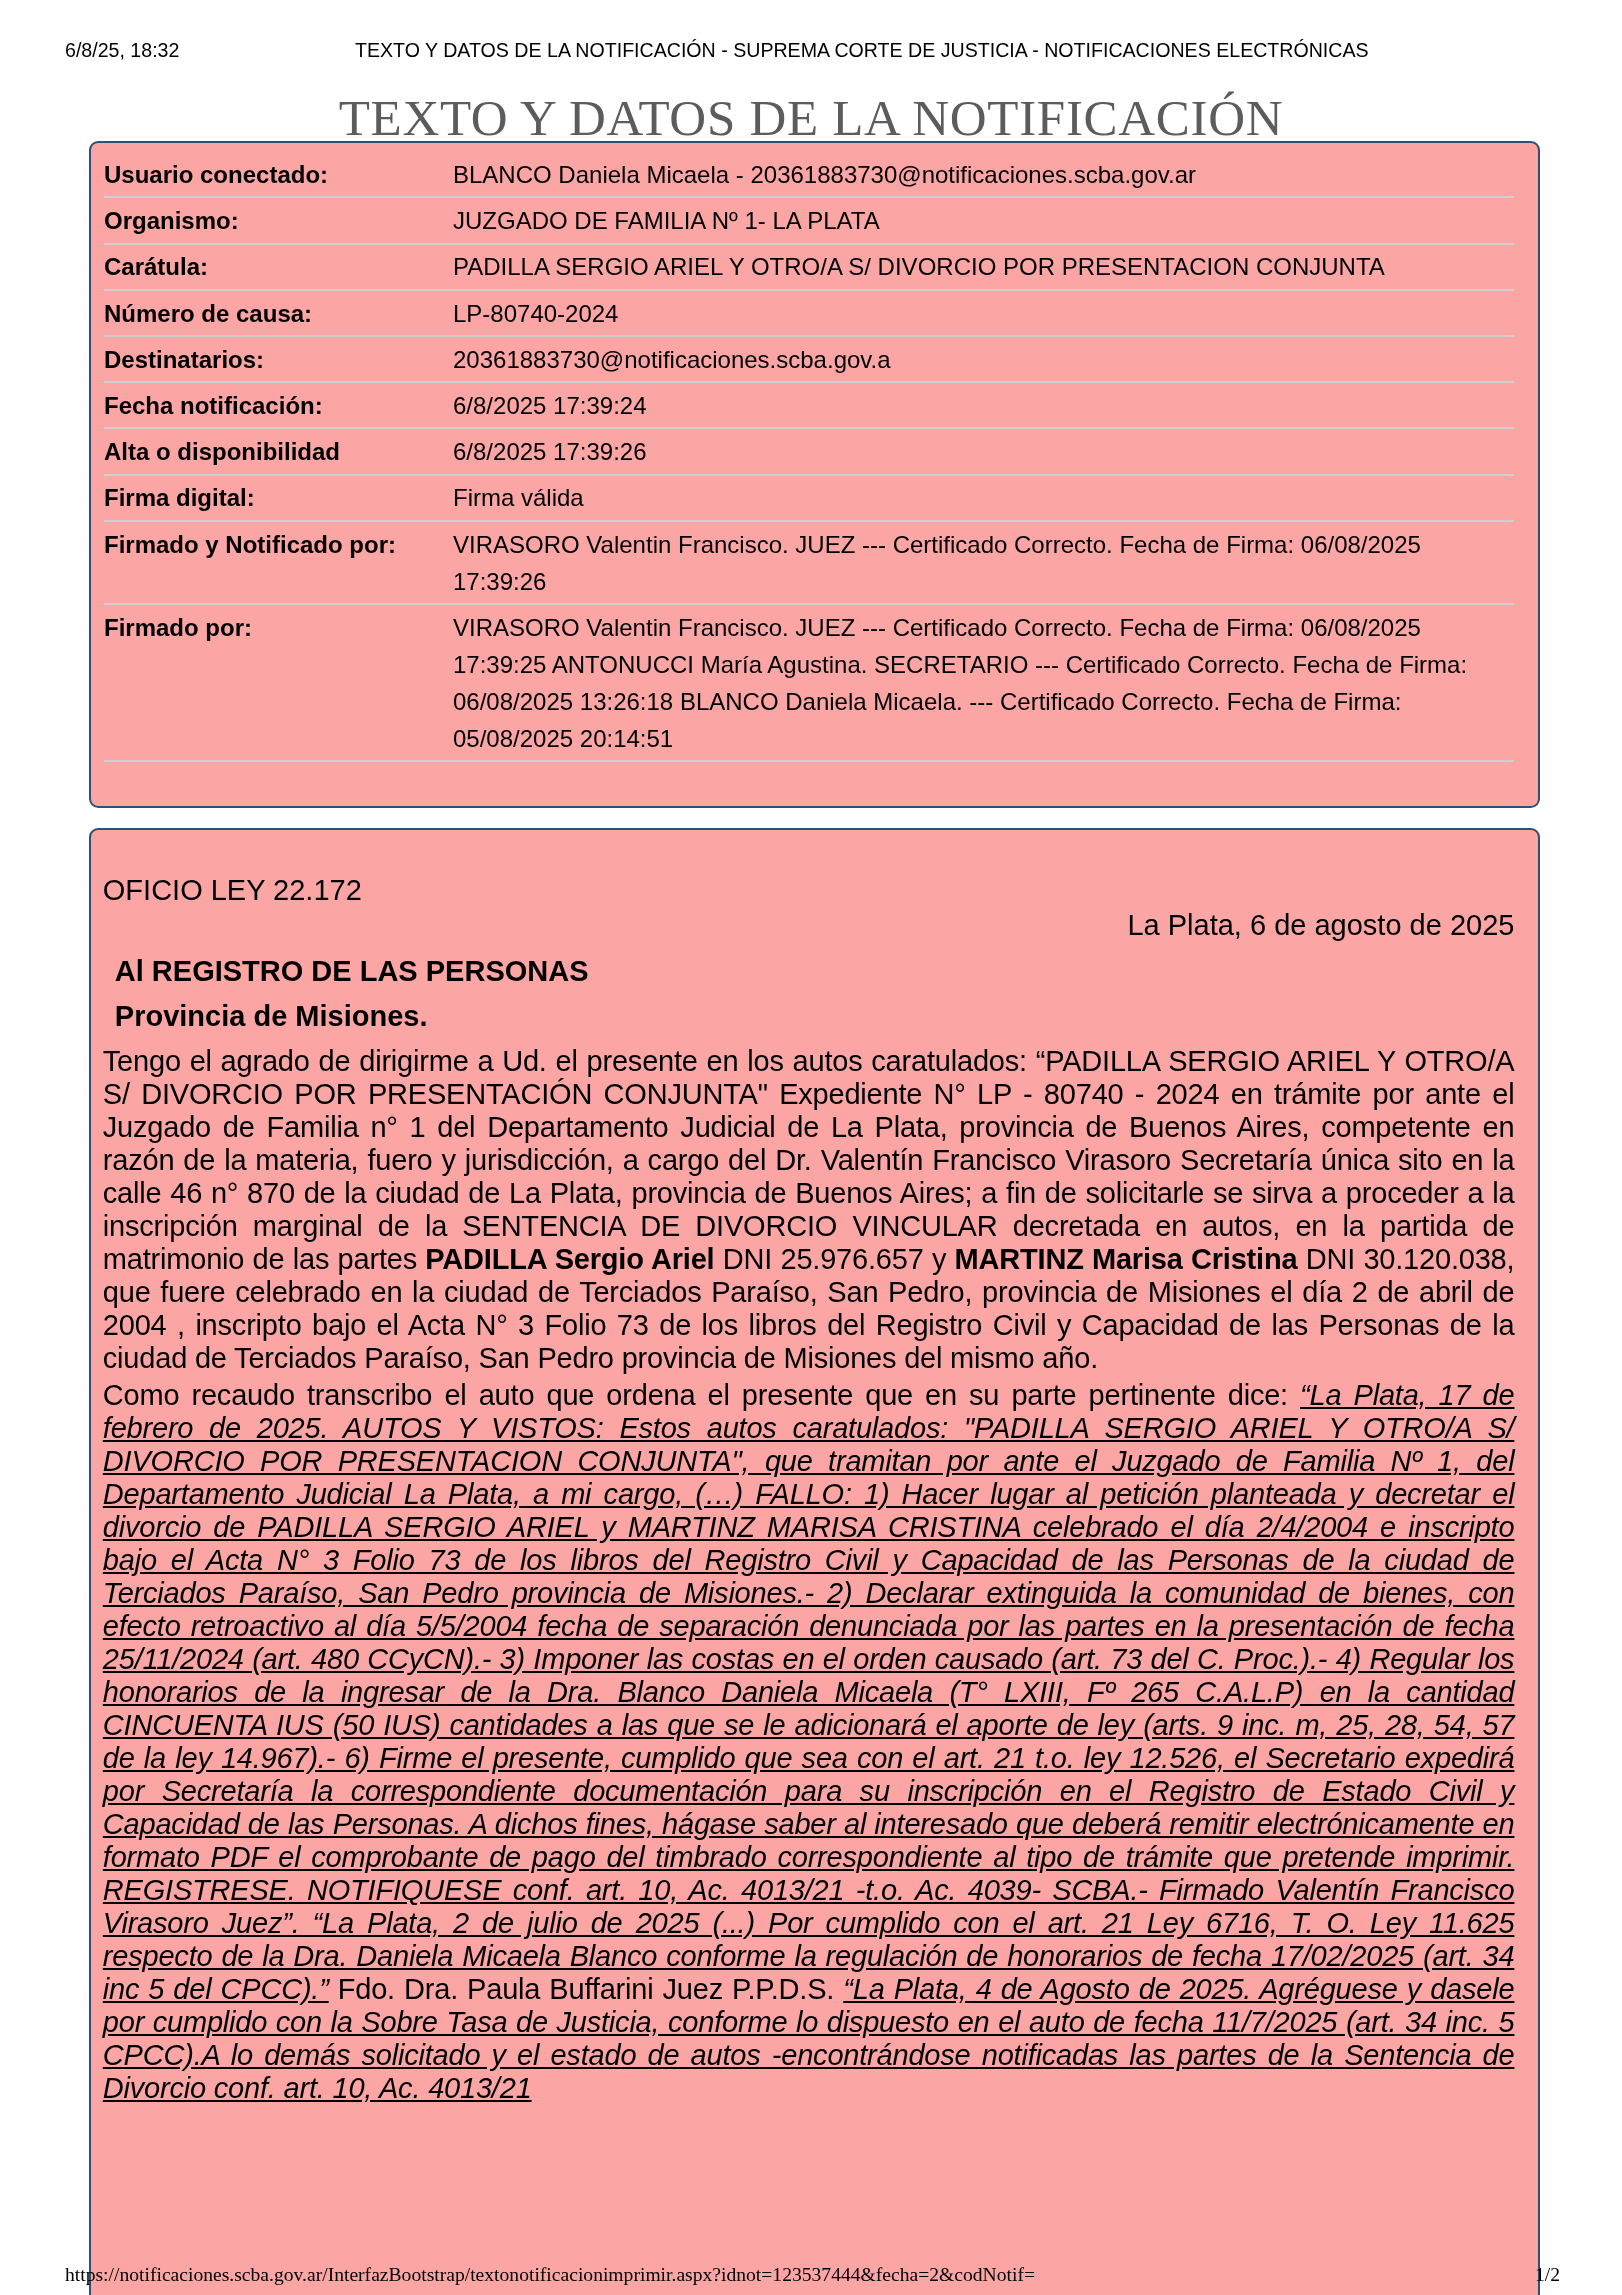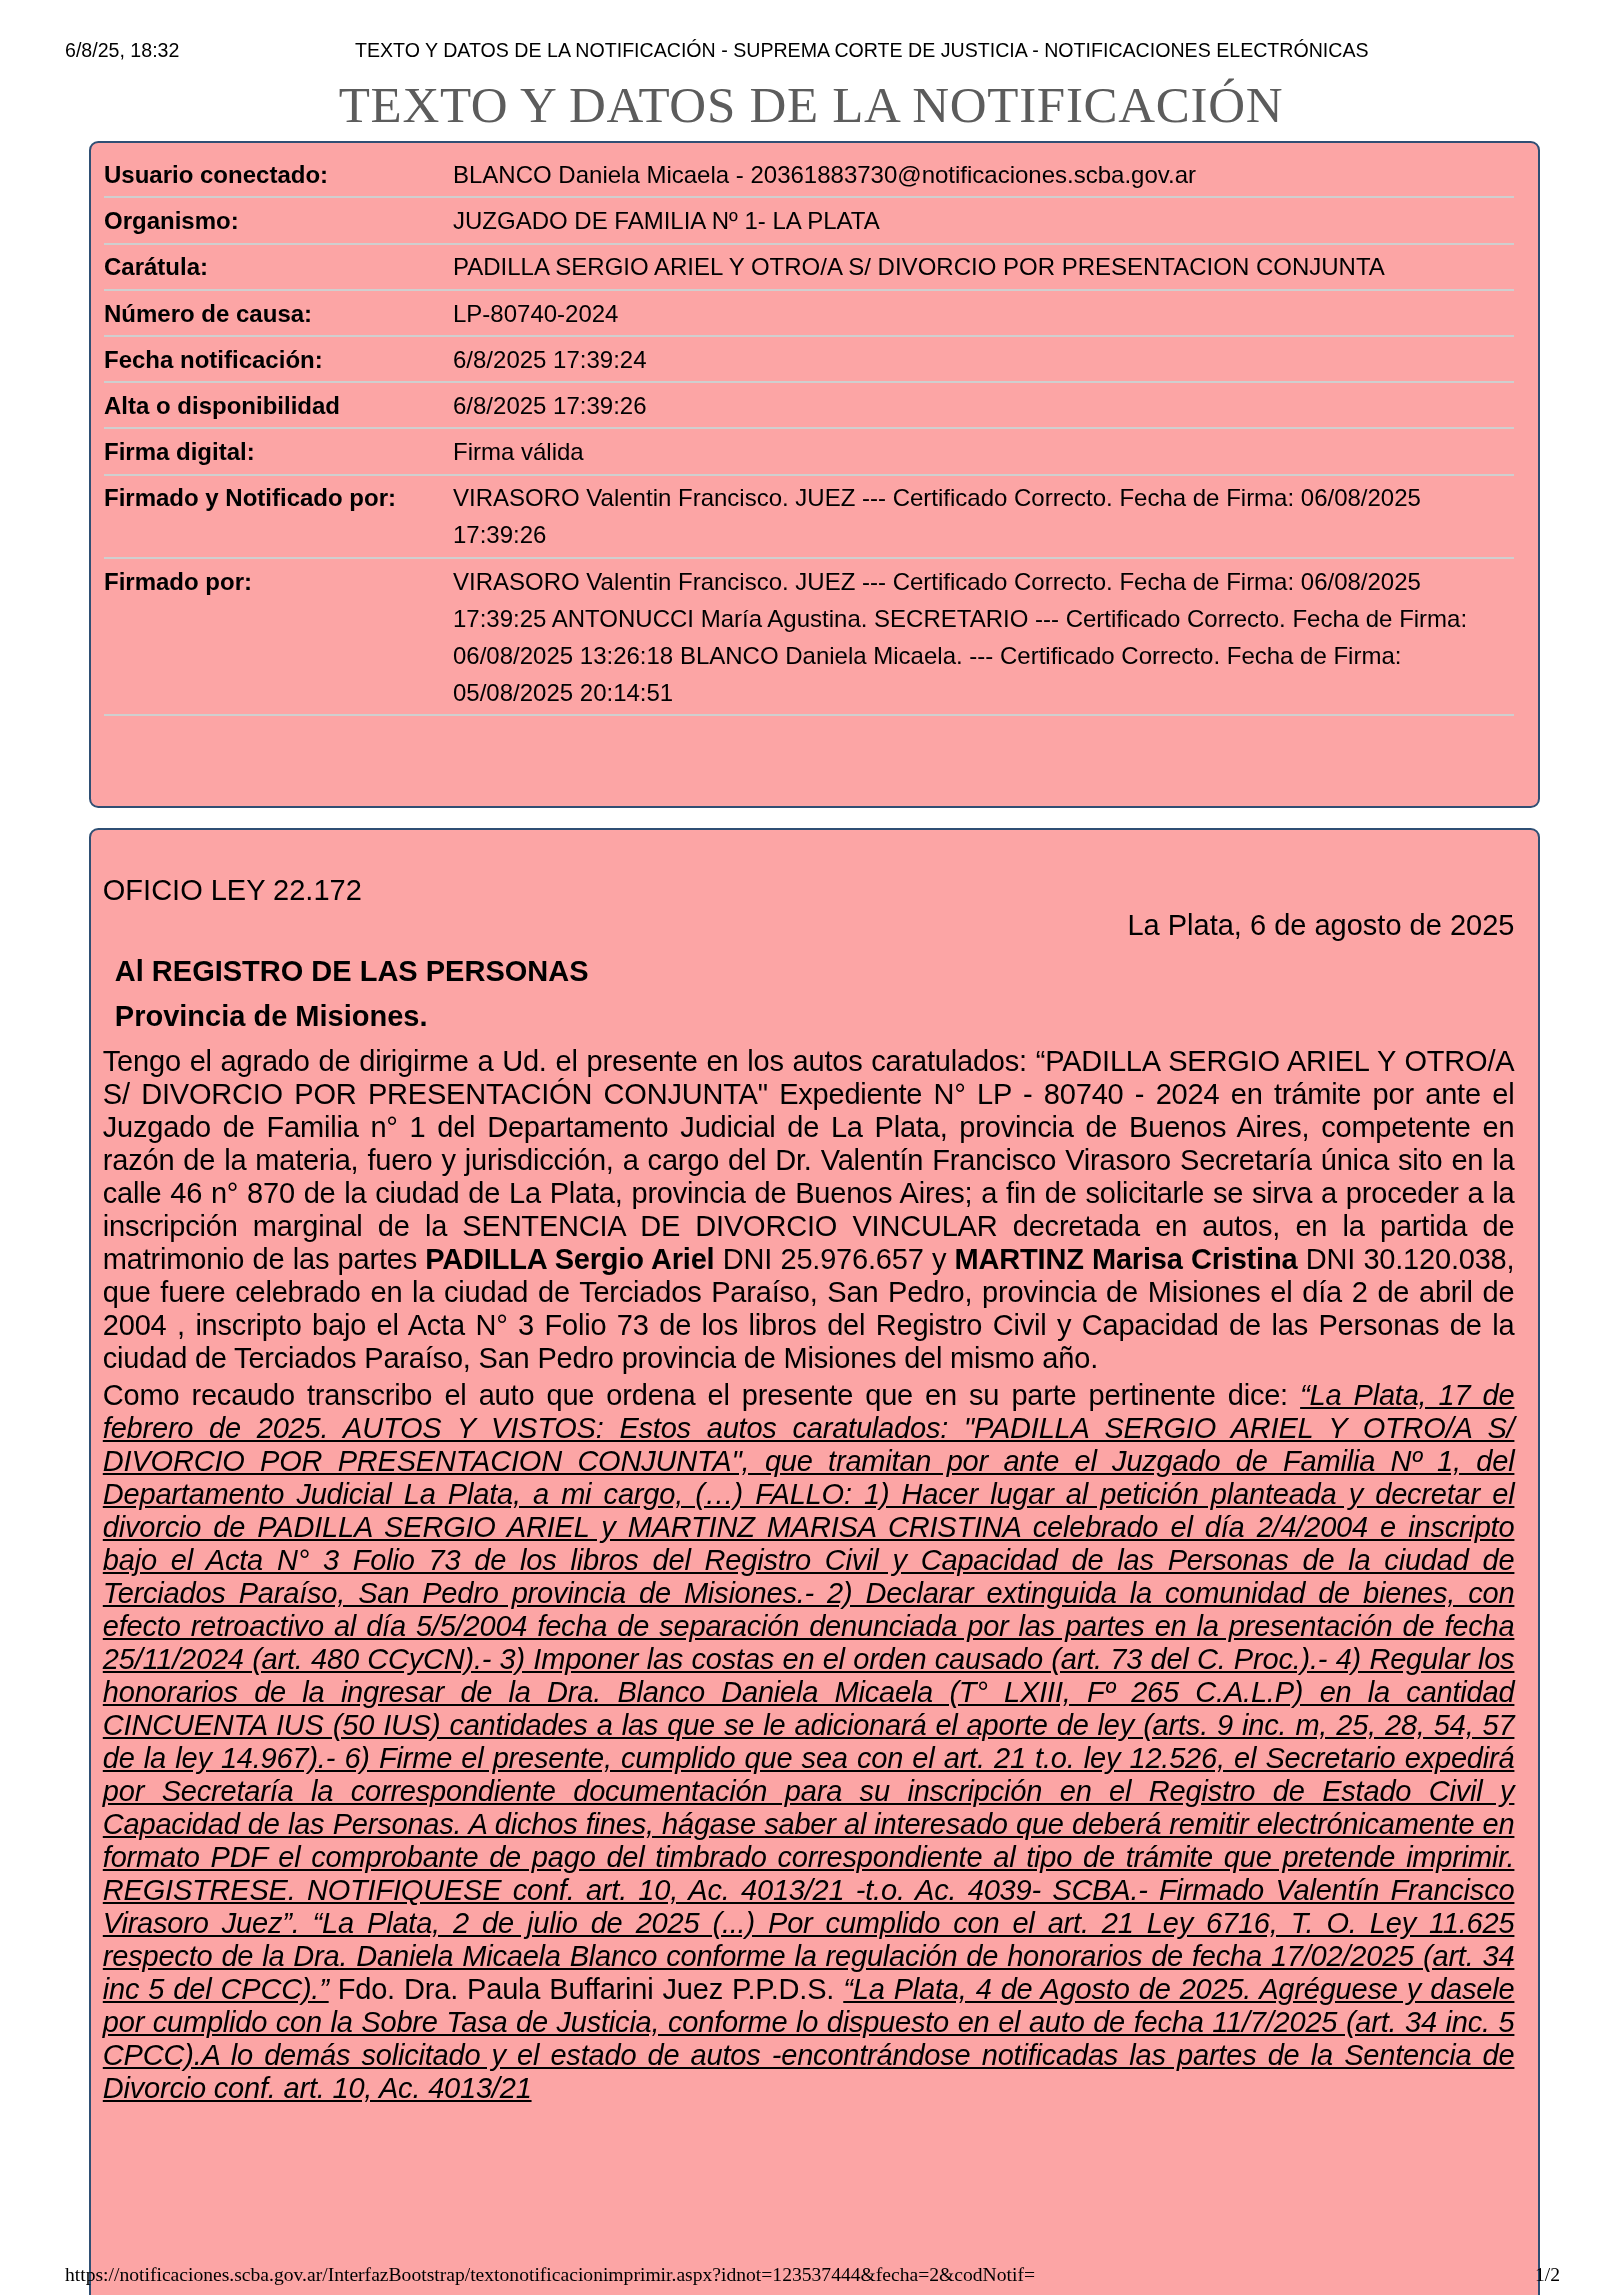--- a/index.html
+++ b/index.html
@@ -7,21 +7,21 @@
     width: 1622px; height: 2295px; position: relative; overflow: hidden;
     font-family: "Liberation Sans", sans-serif; color: #000;
   }
   .print-header {
     position: absolute; top: 39px; left: 0; width: 1622px; height: 26px;
     font-size: 19.6px; color: #000;
   }
   .print-header .date { position: absolute; left: 65px; top: 0; }
   .print-header .doc-title { position: absolute; left: 355px; top: 0; white-space: nowrap; }
   .main-title {
-    position: absolute; top: 73px; left: 0; width: 1622px; text-align: center;
+    position: absolute; top: 86px; left: 0; width: 1622px; text-align: center;
     font-family: "Liberation Serif", "DejaVu Serif", serif;
     font-size: 51px; color: #5c5c5c; letter-spacing: 0.7px; line-height: 65px;
   }
   .panel {
     position: absolute; left: 89px; width: 1451px;
     border: 2.6px solid #2f4f74; border-radius: 9.2px; background: #fca5a5;
     box-sizing: border-box;
   }
   .panel.info { top: 141px; height: 667px; padding: 9.2px 23.6px 0 13px; }
   .info-row {
@@ -72,20 +72,24 @@
   </div>
   <div class="info-row">
     <div class="label">Carátula:</div>
     <div class="value">PADILLA SERGIO ARIEL Y OTRO/A S/ DIVORCIO POR PRESENTACION CONJUNTA</div>
   </div>
   <div class="info-row">
     <div class="label">Número de causa:</div>
     <div class="value">LP-80740-2024</div>
   </div>
   <div class="info-row">
+    <div class="label">Destinatarios:</div>
+    <div class="value">20361883730@notificaciones.scba.gov.a</div>
+  </div>
+  <div class="info-row">
     <div class="label">Fecha notificación:</div>
     <div class="value">6/8/2025 17:39:24</div>
   </div>
   <div class="info-row">
     <div class="label">Alta o disponibilidad</div>
     <div class="value">6/8/2025 17:39:26</div>
   </div>
   <div class="info-row">
     <div class="label">Firma digital:</div>
     <div class="value">Firma válida</div>

